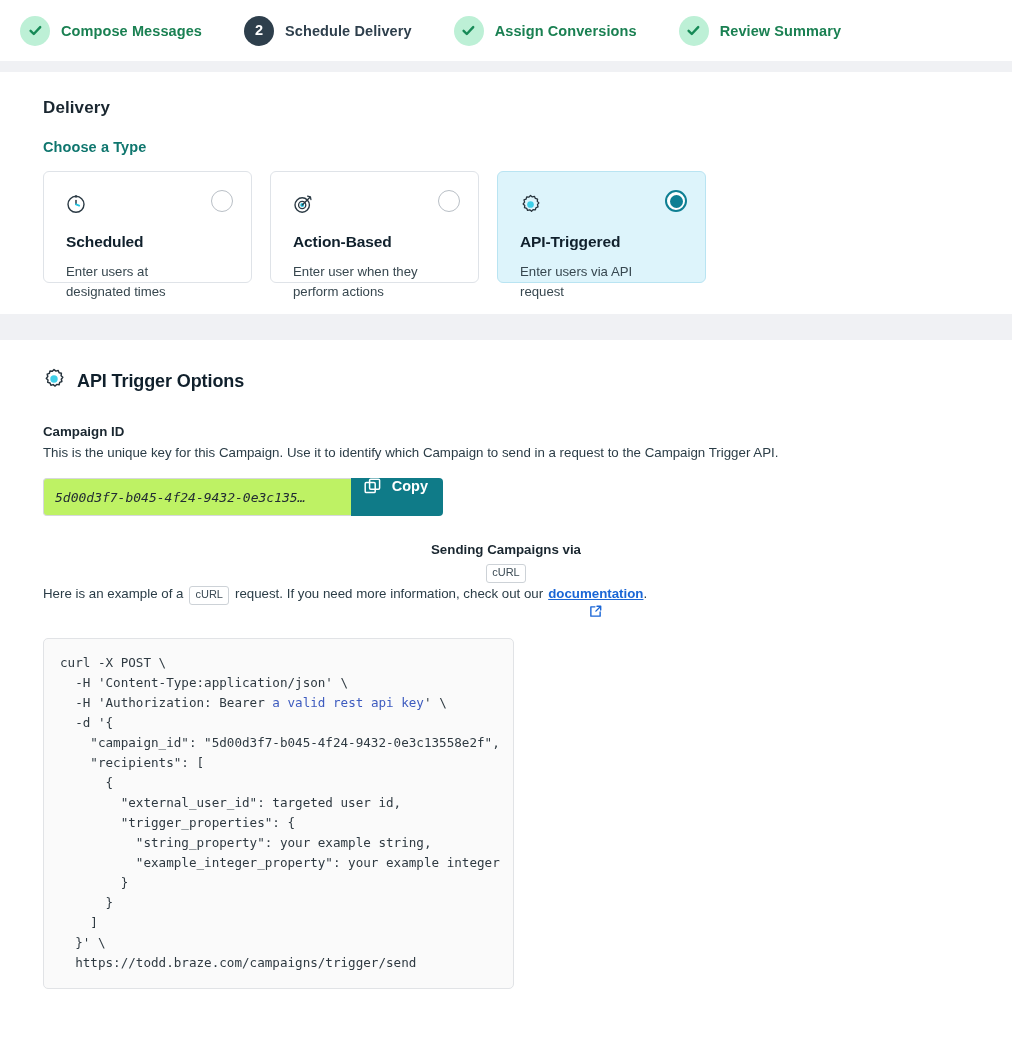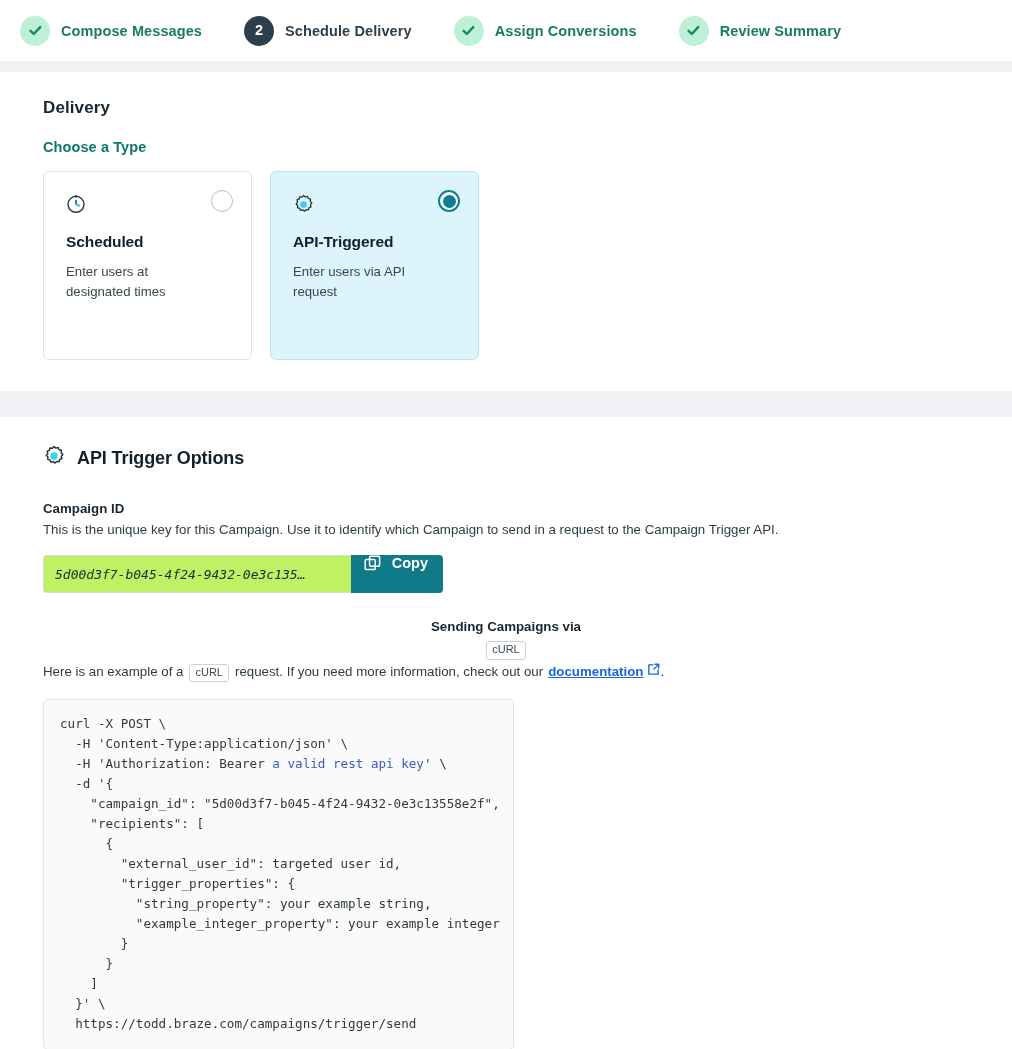--- a/index.html
+++ b/index.html
@@ -61,21 +61,21 @@
     margin: 0 0 21px 0; letter-spacing: .1px;
   }
   .h-choose {
     font-size: 14.5px; font-weight: bold; color: #0f766e;
     margin: 0 0 16px 0; letter-spacing: .1px;
   }
 
   .cards { display: flex; gap: 18px; }
   .card {
     position: relative;
-    width: 209px; height: 189px;
+    width: 209px; height: 112px;
     border: 1px solid #dfe3e8;
     border-radius: 6px;
     background: #ffffff;
     padding: 22px 22px 0 22px;
     cursor: pointer;
   }
   .card.selected {
     background: #ddf4fb;
     border-color: #b9e4f2;
   }
@@ -250,20 +250,34 @@
             <circle cx="10" cy="10.3" r="8" fill="none" stroke="#2b3a44" stroke-width="1.4"></circle>
             <path d="M10 10.3 L10 6.4" stroke="#2b3a44" stroke-width="1.5" stroke-linecap="round"></path>
             <path d="M10 10.3 L13.2 11.6" stroke="#24c3e0" stroke-width="1.8" stroke-linecap="round"></path>
             <path d="M10 1.6 L10 3.2" stroke="#2b3a44" stroke-width="1.4" stroke-linecap="round"></path>
           </svg>
         </div>
         <div class="card-title">Scheduled</div>
         <div class="card-desc">Enter users at designated times</div>
       </div>
 
+      <div class="card">
+        <span class="radio"></span>
+        <div class="card-icon">
+          <svg width="20" height="20" viewBox="0 0 20 20">
+            <circle cx="9.2" cy="11" r="7.2" fill="none" stroke="#2b3a44" stroke-width="1.4"></circle>
+            <circle cx="9.2" cy="11" r="3.6" fill="none" stroke="#2b3a44" stroke-width="1.3"></circle>
+            <circle cx="9.2" cy="11" r="2" fill="#24c3e0"></circle>
+            <path d="M9.2 11 L17 3.2" stroke="#2b3a44" stroke-width="1.4" stroke-linecap="round"></path>
+            <path d="M14.6 2.2 L17.4 2.8 L17.9 5.5" fill="none" stroke="#2b3a44" stroke-width="1.3" stroke-linecap="round" stroke-linejoin="round"></path>
+          </svg>
+        </div>
+        <div class="card-title">Action-Based</div>
+        <div class="card-desc">Enter user when they perform actions</div>
+      </div>
 
       <div class="card selected">
         <span class="radio on"></span>
         <div class="card-icon">
           <svg width="21" height="21" viewBox="0 0 22 22">
             <path d="M11 1.6 l1.9 1.5 2.3-.6 .9 2.2 2.3 .6 -.3 2.4 1.7 1.6 -1.5 1.9 .6 2.3 -2.2 .9 -.6 2.3 -2.4-.3 -1.6 1.7 -1.9-1.5 -2.3 .6 -.9-2.2 -2.3-.6 .3-2.4 -1.7-1.6 1.5-1.9 -.6-2.3 2.2-.9 .6-2.3 2.4 .3z" fill="none" stroke="#26333c" stroke-width="1.35" stroke-linejoin="round"></path>
             <circle cx="11" cy="11" r="3.5" fill="#3ecfe8"></circle>
           </svg>
         </div>
         <div class="card-title">API-Triggered</div>
@@ -306,21 +320,21 @@
 
     <div class="send-label">
       <span>Sending Campaigns via</span>
       <span class="kbd">cURL</span>
     </div>
 
     <div class="send-desc">
       <span>Here is an example of a</span>
       <span class="kbd" style="margin:0 6px;">cURL</span>
       <span>request. If you need more information, check out our</span>
-      <span style="margin-left:5px;display:inline-flex;align-items:center;gap:4px;">
+      <span style="margin-left:5px;display:inline-flex;align-items:center;gap:4px;flex-direction:column;">
         <span class="doc-link">documentation</span>
         <span>
           <svg width="13" height="13" viewBox="0 0 14 14">
             <path d="M2 2 h4.4 M2 2 v10 h10 V7.6" fill="none" stroke="#1a66d6" stroke-width="1.5" stroke-linecap="round" stroke-linejoin="round"></path>
             <path d="M7.4 6.6 L12.4 1.6 M8.6 1.4 h4 v4" fill="none" stroke="#1a66d6" stroke-width="1.5" stroke-linecap="round" stroke-linejoin="round"></path>
           </svg>
         </span>
       </span>
       <span>.</span>
     </div>

